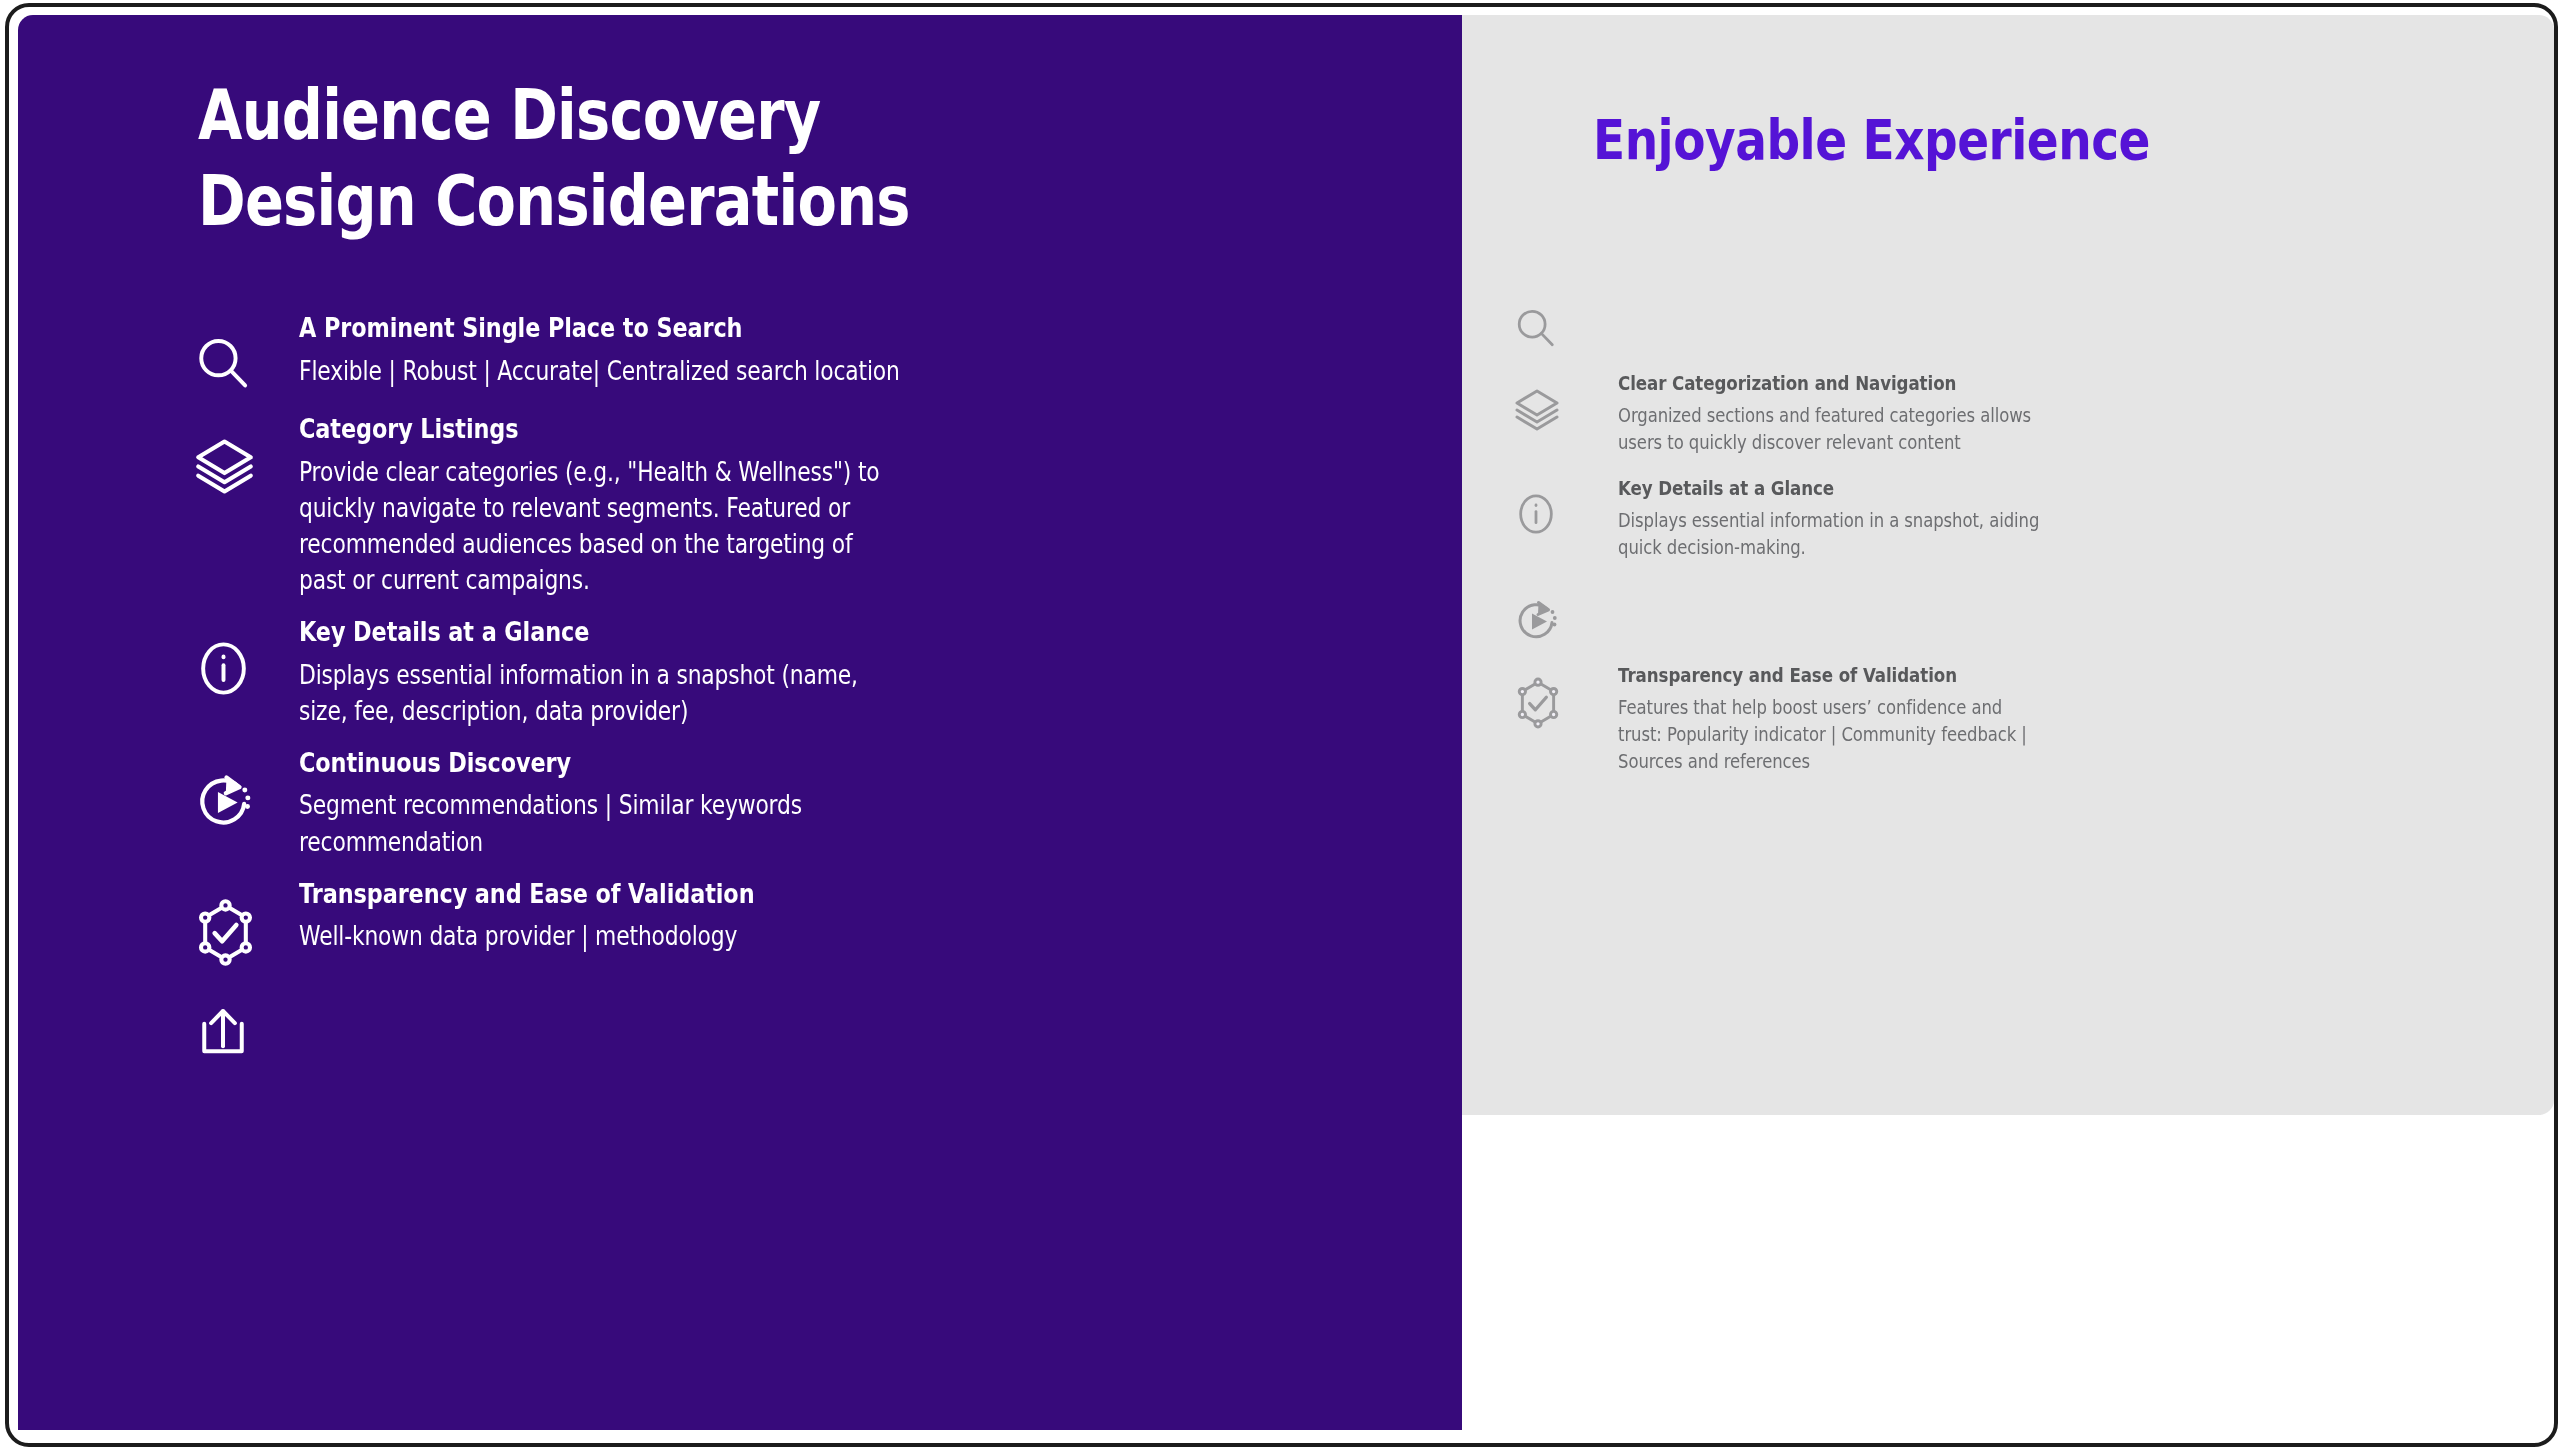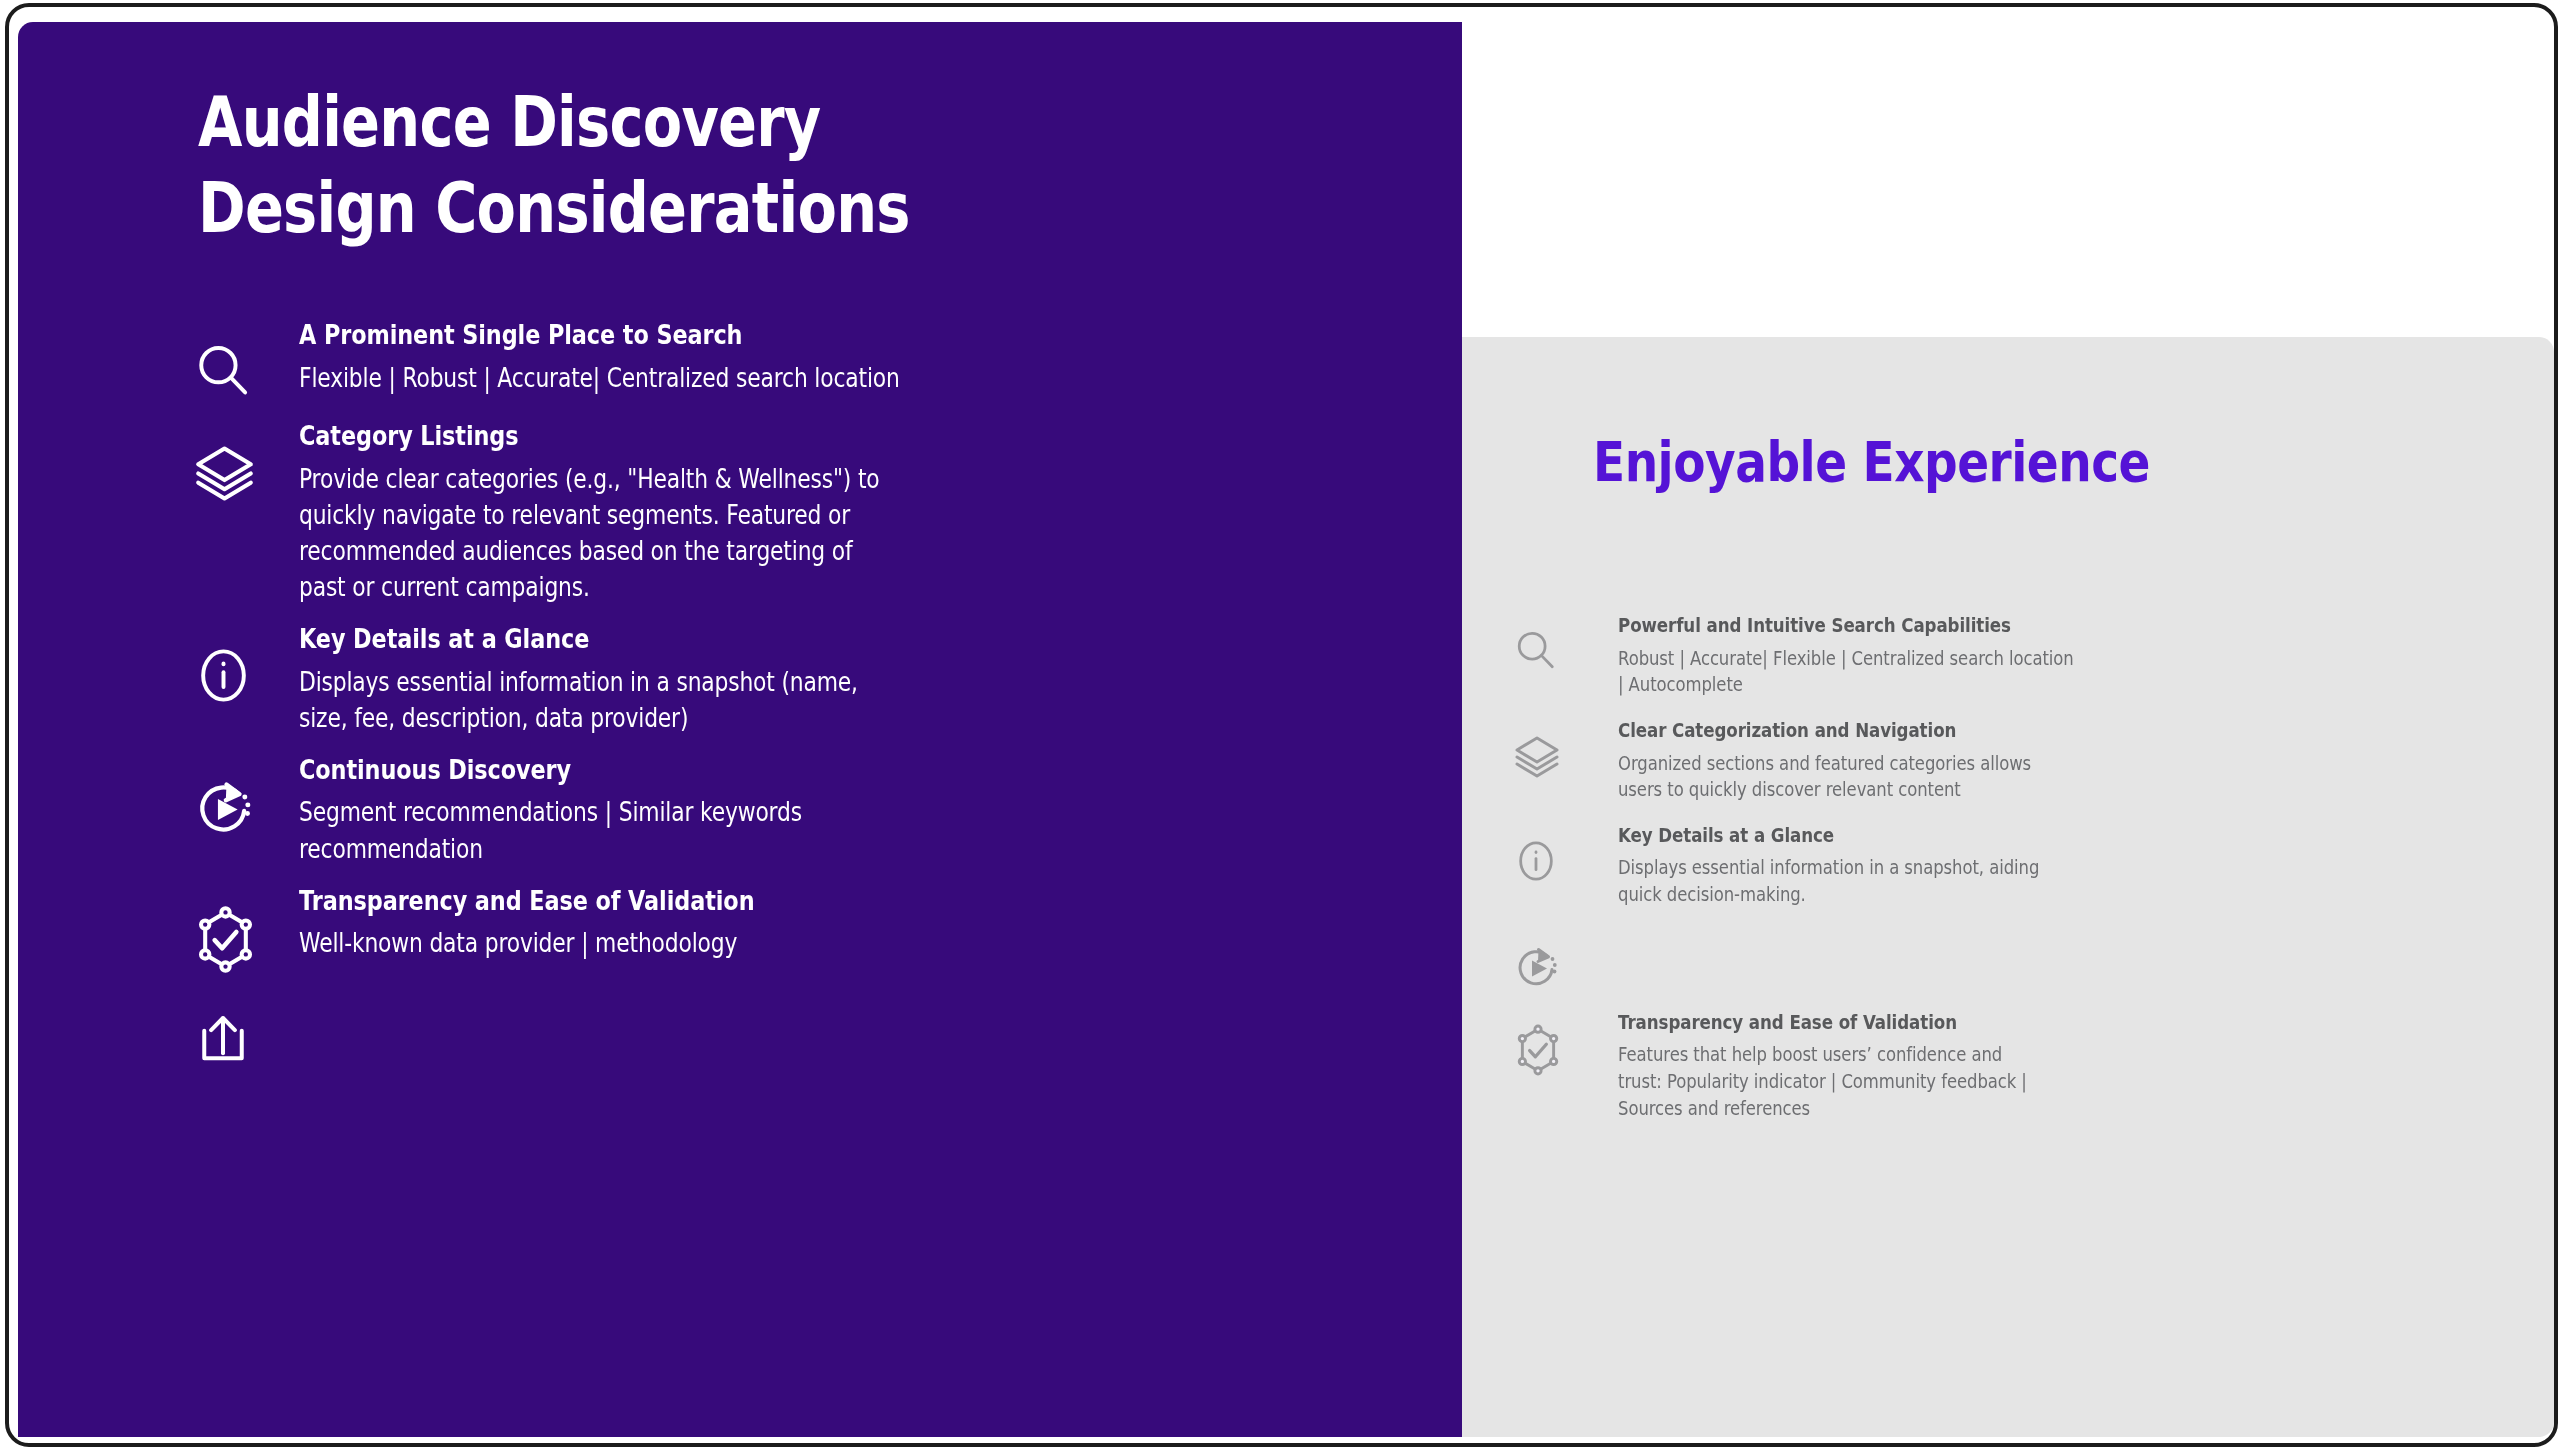--- a/index.html
+++ b/index.html
@@ -25,21 +25,21 @@
     overflow: hidden;
   }
 
   #panels {
     position: absolute;
     left: 8.8px;
     top: 8.8px;
     width: 2536px;
     height: 1422px;
     display: flex;
-    align-items: flex-end;
+    align-items: flex-start;
   }
 
   
   .panel-left {
     position: relative;
     width: 1444px;
     height: 1415px;
     background: #370A7B;
     border-radius: 15px 0 0 0;
     flex: 0 0 auto;
@@ -303,25 +303,20 @@
 
       <div class="right-list">
 
         <div class="r-item">
           <div class="r-icon">
             <svg width="46" height="46" viewBox="0 0 48 48" fill="none" stroke="#9A9A9C" stroke-width="2.9" stroke-linecap="round">
               <circle cx="20" cy="19" r="13.5"></circle>
               <line x1="29.8" y1="28.8" x2="41" y2="40.5"></line>
             </svg>
           </div>
-          <div class="r-body">
-            <div class="r-head">Powerful and Intuitive Search Capabilities</div>
-            <div class="r-desc">Robust | Accurate| Flexible | Centralized search location
-| Autocomplete</div>
-          </div>
         </div>
 
         <div class="r-item">
           <div class="r-icon">
             <svg width="48" height="48" viewBox="0 0 48 48" fill="none" stroke="#9A9A9C" stroke-width="3" stroke-linejoin="round" stroke-linecap="round">
               <polygon points="24,5 44,17 24,29 4,17"></polygon>
               <polyline points="4,24 24,36 44,24"></polyline>
               <polyline points="4,31 24,43 44,31"></polyline>
             </svg>
           </div>

